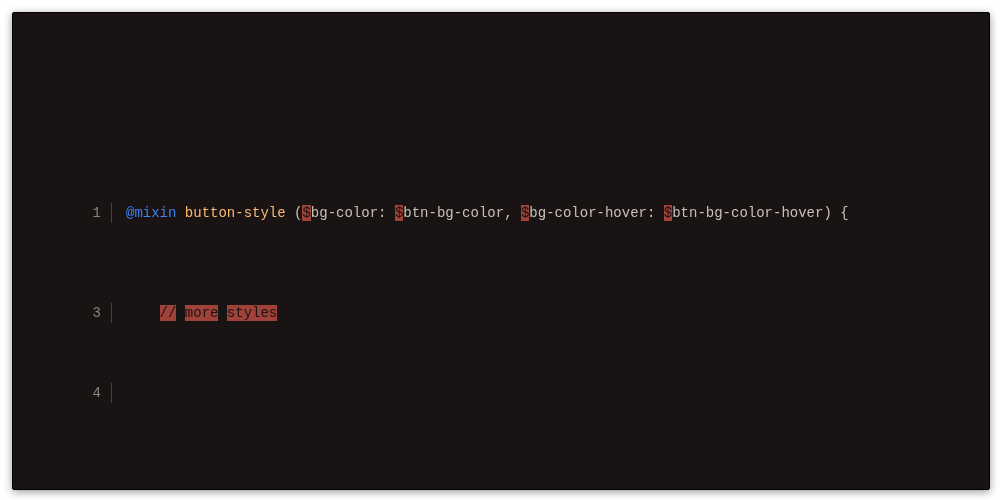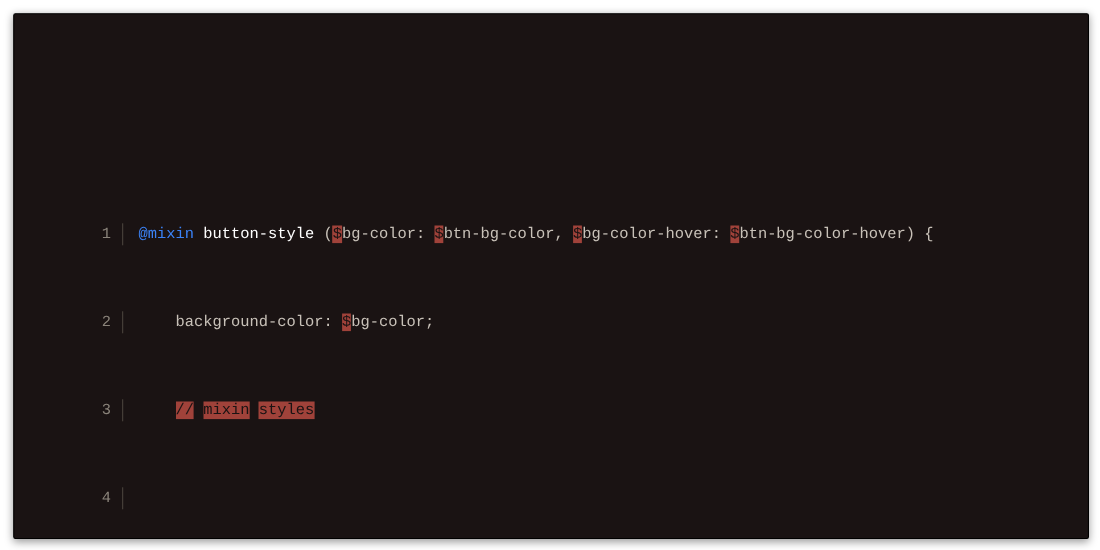--- a/index.html
+++ b/index.html
@@ -16,35 +16,34 @@
     font-size:14px;line-height:20px;white-space:pre;
     color:#c8c1b8;
   }
   .gutter{
     display:inline-block;width:28px;text-align:right;color:#8a837a;
     padding-right:10px;border-right:1px solid #4a433c;margin-right:14px;
     user-select:none;
   }
   .line{height:20px;}
   .kw{color:#3b82f6;}      
-  .sel{color:#ffffff;}     
+  .sel{color:#fdba74;}     
   .txt{color:#c8c1b8;}      
   .hl{background:#a0423a;color:#1a1313;padding:0 0px;}
 </style>
 </head>
 <body>
 
 <div class="frame">
   <div class="code-area">
 
     <div class="line"><span class="gutter">1</span><span class="kw">@mixin</span><span class="sel"> button-style </span><span class="txt">(</span><span class="hl">$</span><span class="txt">bg-color</span><span class="txt">: </span><span class="hl">$</span><span class="txt">btn-bg-color</span><span class="txt">, </span><span class="hl">$</span><span class="txt">bg-color-hover</span><span class="txt">: </span><span class="hl">$</span><span class="txt">btn-bg-color-hover</span><span class="txt">) {</span></div>
 
-    <div class="line"><span class="gutter">2</span><span>    </span><span class="txt">background-color: </span><span class="hl">$</span><span class="txt">bg-color</span><span class="txt">;</span></div>
 
-    <div class="line"><span class="gutter">3</span><span>    </span><span class="hl">//</span><span> </span><span class="hl">mixin</span><span> </span><span class="hl">styles</span></div>
+    <div class="line"><span class="gutter">3</span><span>    </span><span class="hl">//</span><span> </span><span class="hl">more</span><span> </span><span class="hl">styles</span></div>
 
     <div class="line"><span class="gutter">4</span><span></span></div>
 
     
 
     
 
     
 
     

